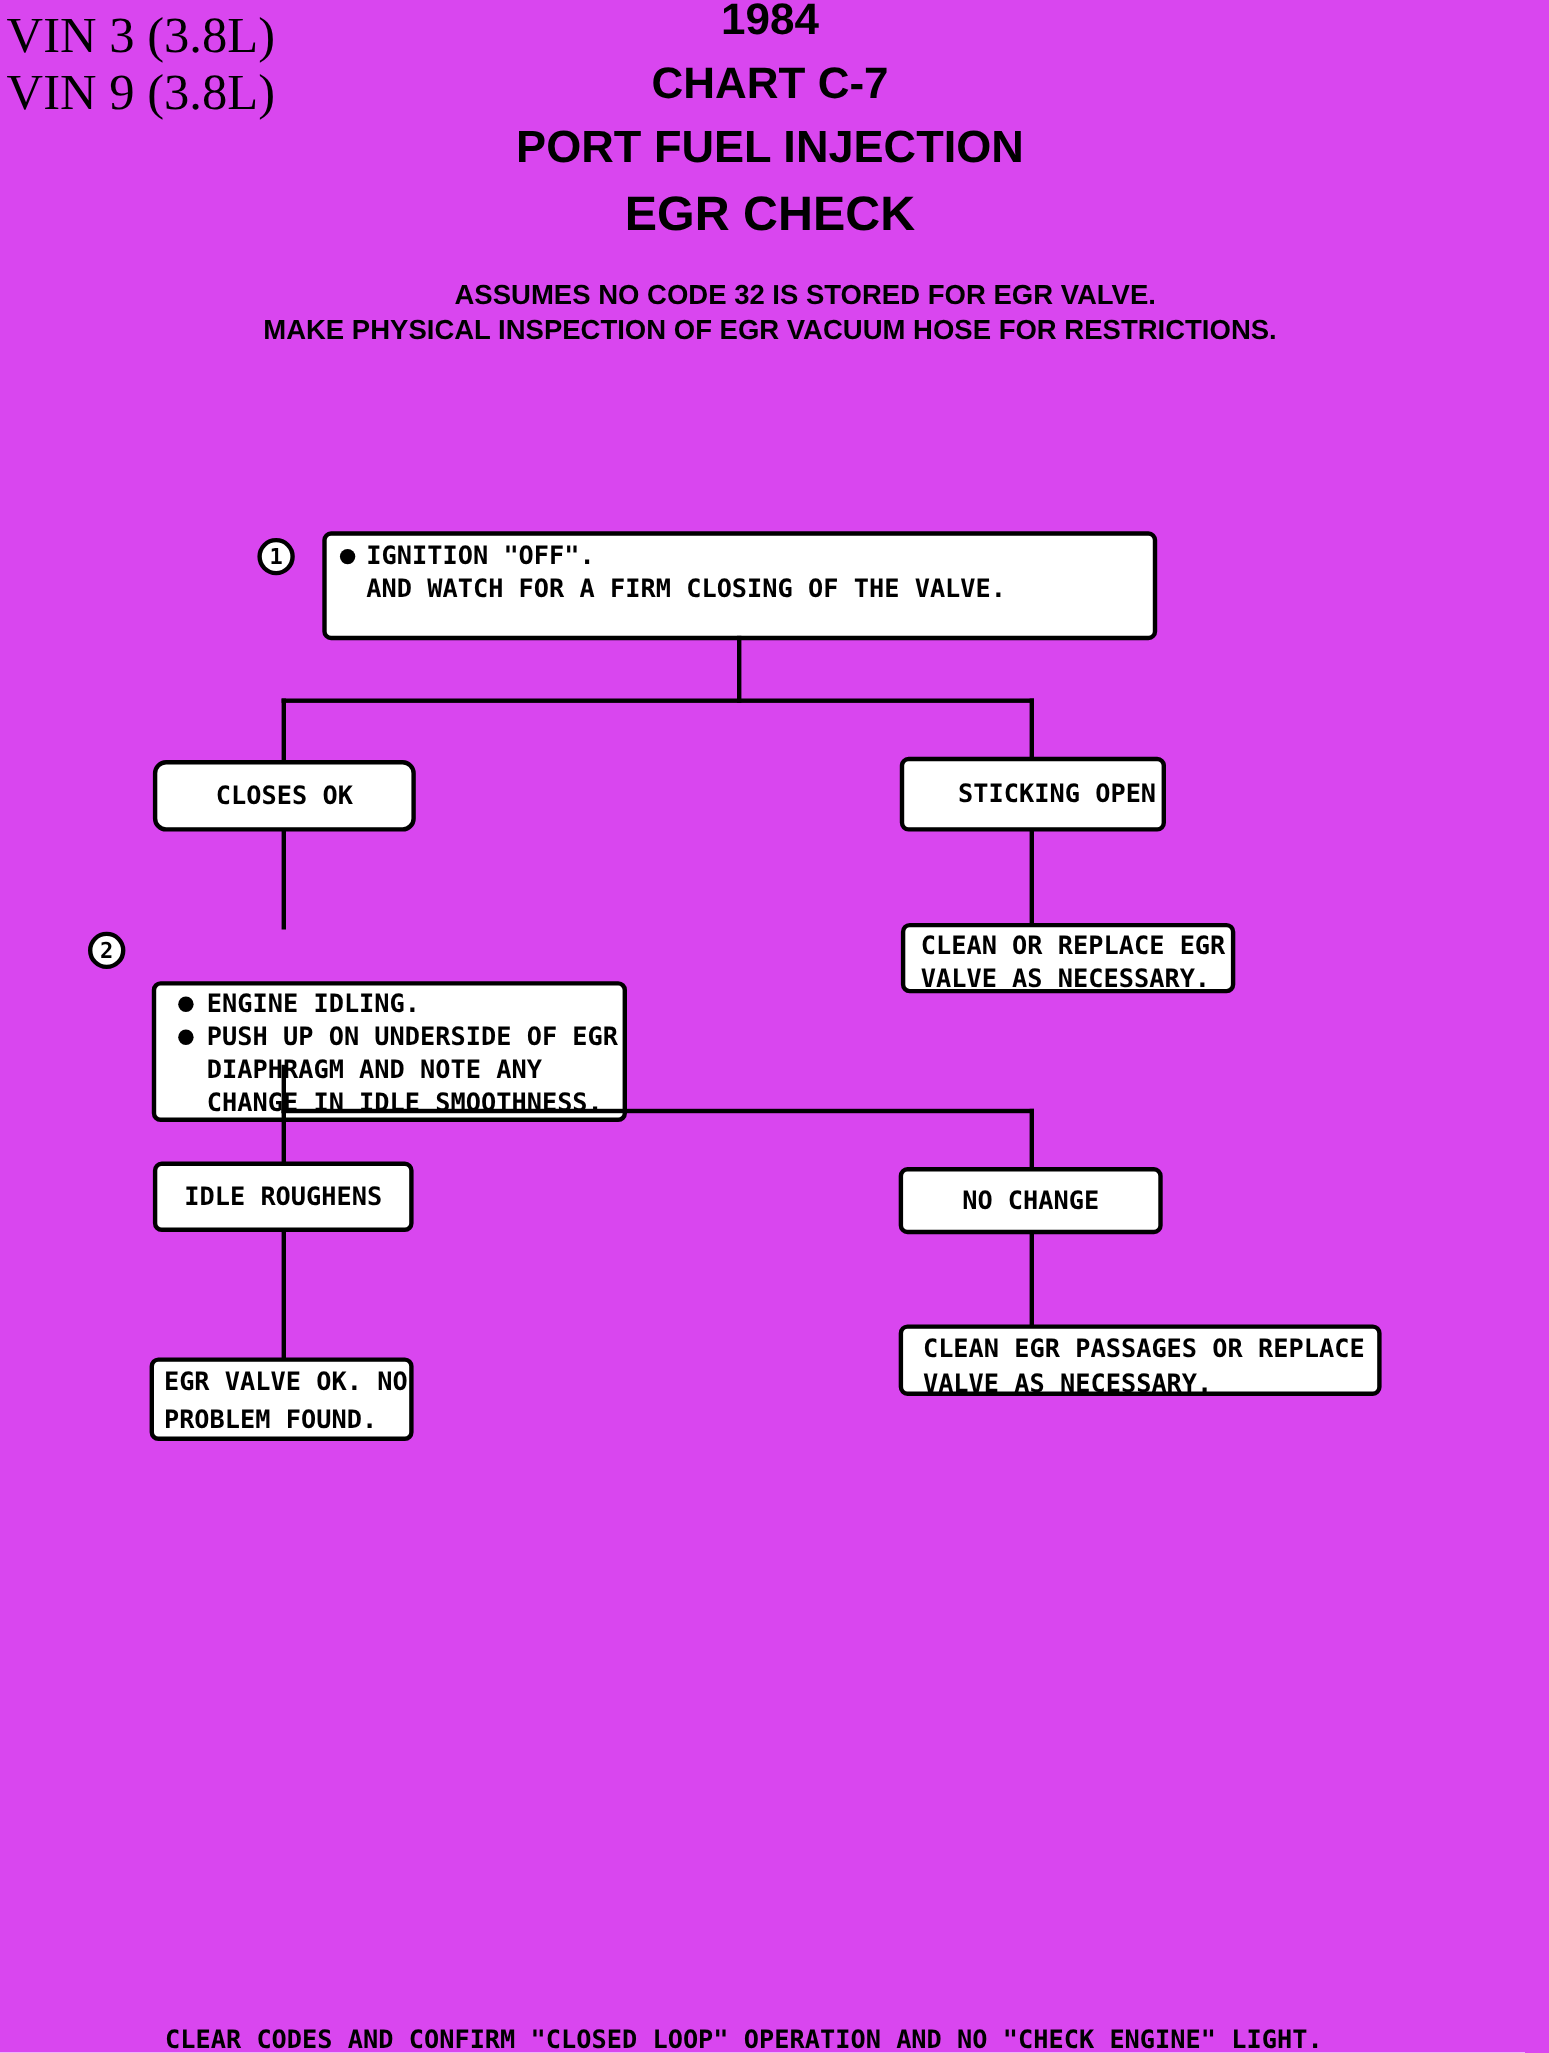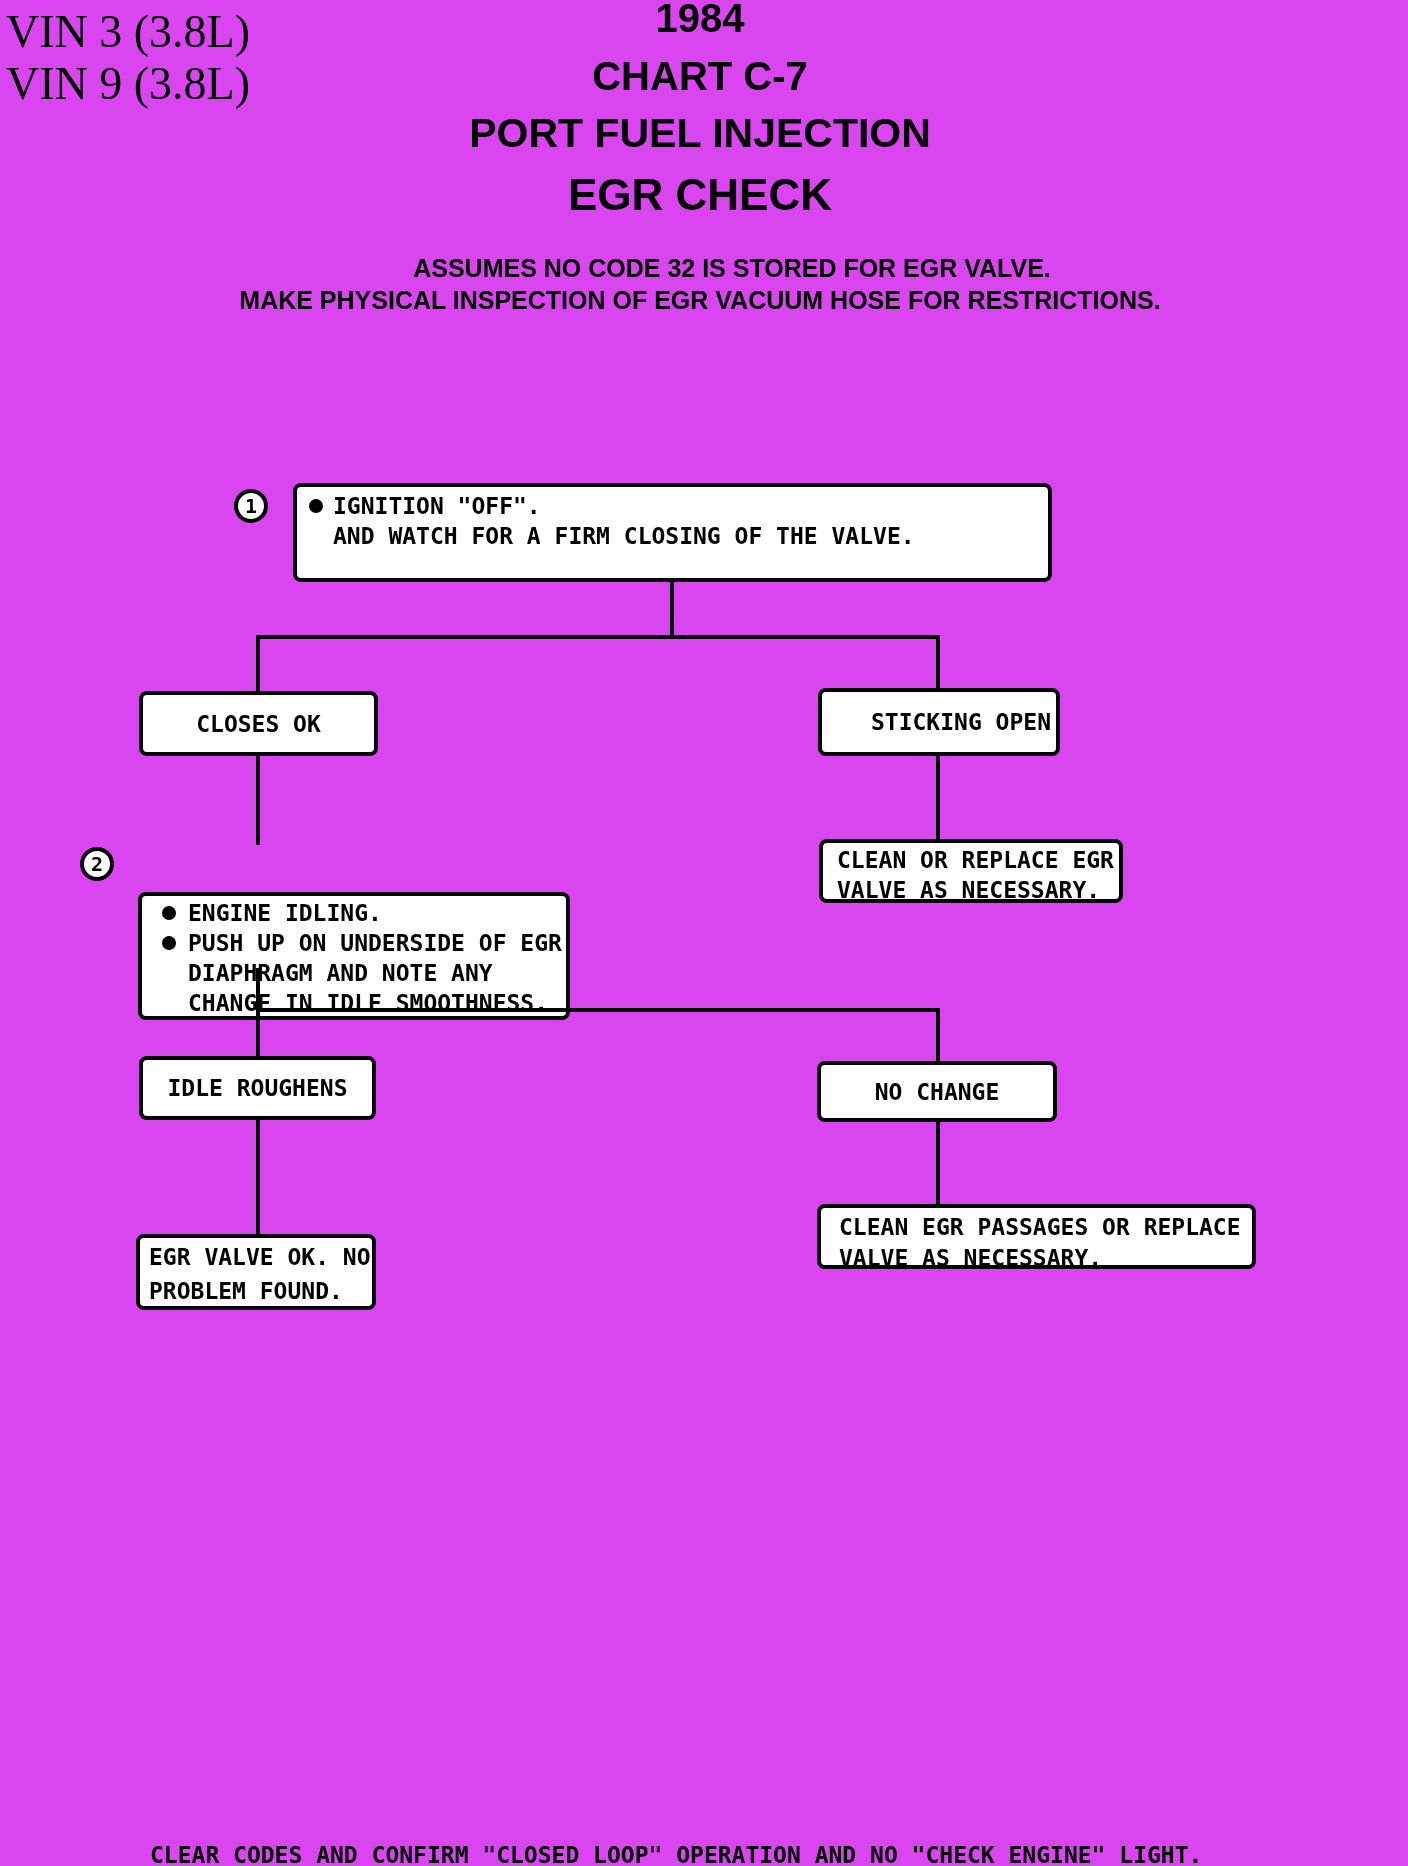--- a/index.html
+++ b/index.html
@@ -65,21 +65,21 @@
       <div class="bullet">IGNITION "OFF".</div>
       <div class="cont">AND WATCH FOR A FIRM CLOSING OF THE VALVE.</div>
     </div>
   </div>
 
   <div class="vline" style="left:670px;top:578px;width:4px;height:61px;"></div>
   <div class="hline" style="left:256px;top:635px;width:684px;height:4px;"></div>
   <div class="vline" style="left:256px;top:635px;width:4px;height:58px;"></div>
   <div class="vline" style="left:936px;top:635px;width:4px;height:55px;"></div>
 
-  <div class="fc-box fc-center" style="left:139px;top:691px;width:239px;height:65px;">
+  <div class="fc-box fc-center" style="left:139px;top:691px;width:239px;height:65px;border-radius:12px;">
     <span>CLOSES OK</span>
   </div>
   <div class="fc-box fc-center" style="left:818px;top:688px;width:242px;height:68px;padding-left:44px;">
     <span>STICKING OPEN</span>
   </div>
 
   <div class="vline" style="left:256px;top:753px;width:4px;height:92px;"></div>
   <div class="vline" style="left:936px;top:753px;width:4px;height:88px;"></div>
 
   <div class="step-circle" style="left:80px;top:847px;">

